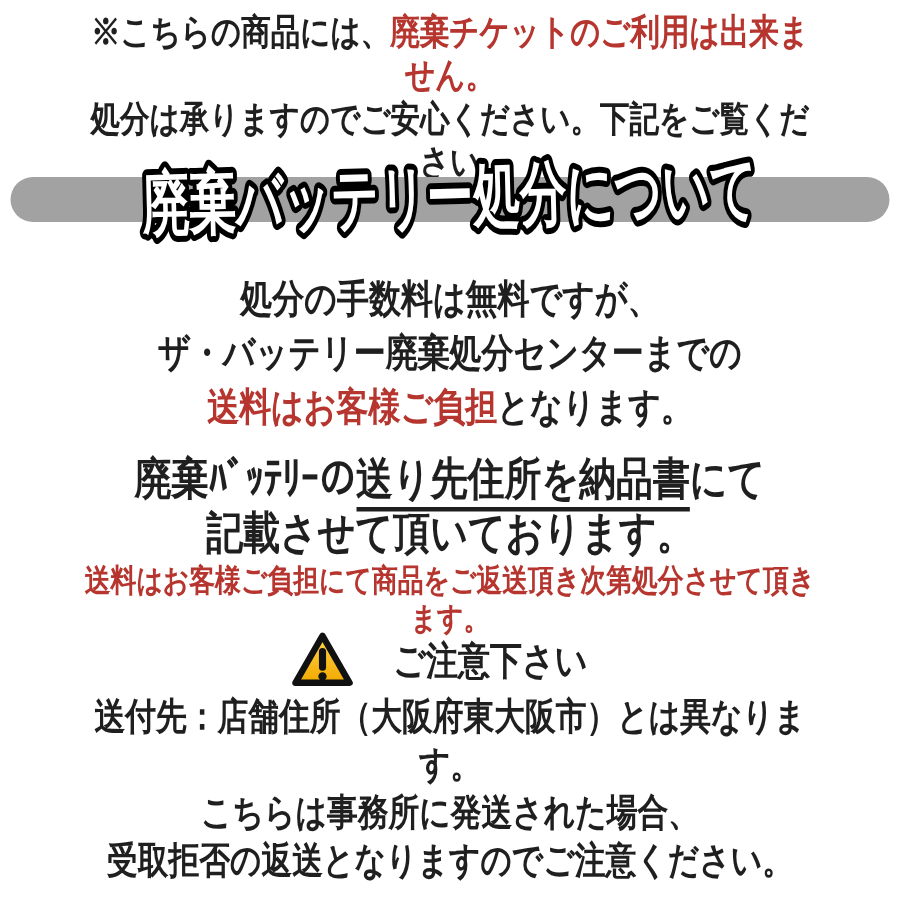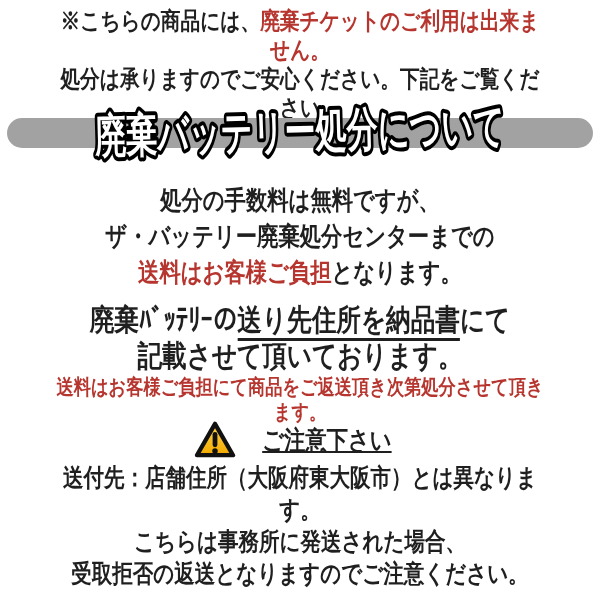--- a/index.html
+++ b/index.html
@@ -26,21 +26,21 @@
   #para-fees { top: 182px; font-size: 26px; line-height: 36px; }
 
   #para-address { top: 302px; font-size: 30px; line-height: 36px; }
   .u-line { border-bottom: 3px solid #1f1f1f; padding-bottom: 1px; }
 
   #red-note { top: 374px; font-size: 21px; line-height: 25px; }
 
   #caution { top: 420px; }
   .caution-header {
     display: flex; justify-content: center; align-items: center;
-    gap: 12px; height: 40px; font-size: 26px; text-decoration: underline;
+    gap: 12px; height: 40px; font-size: 26px;
   }
   .caution-lines { font-size: 25px; line-height: 32px; margin-top: 2px; }
 
   svg text.banner-title {
     font-family: "DejaVu Sans", "Liberation Sans", sans-serif;
     font-weight: bold;
   }
 </style>
 </head>
 <body>

